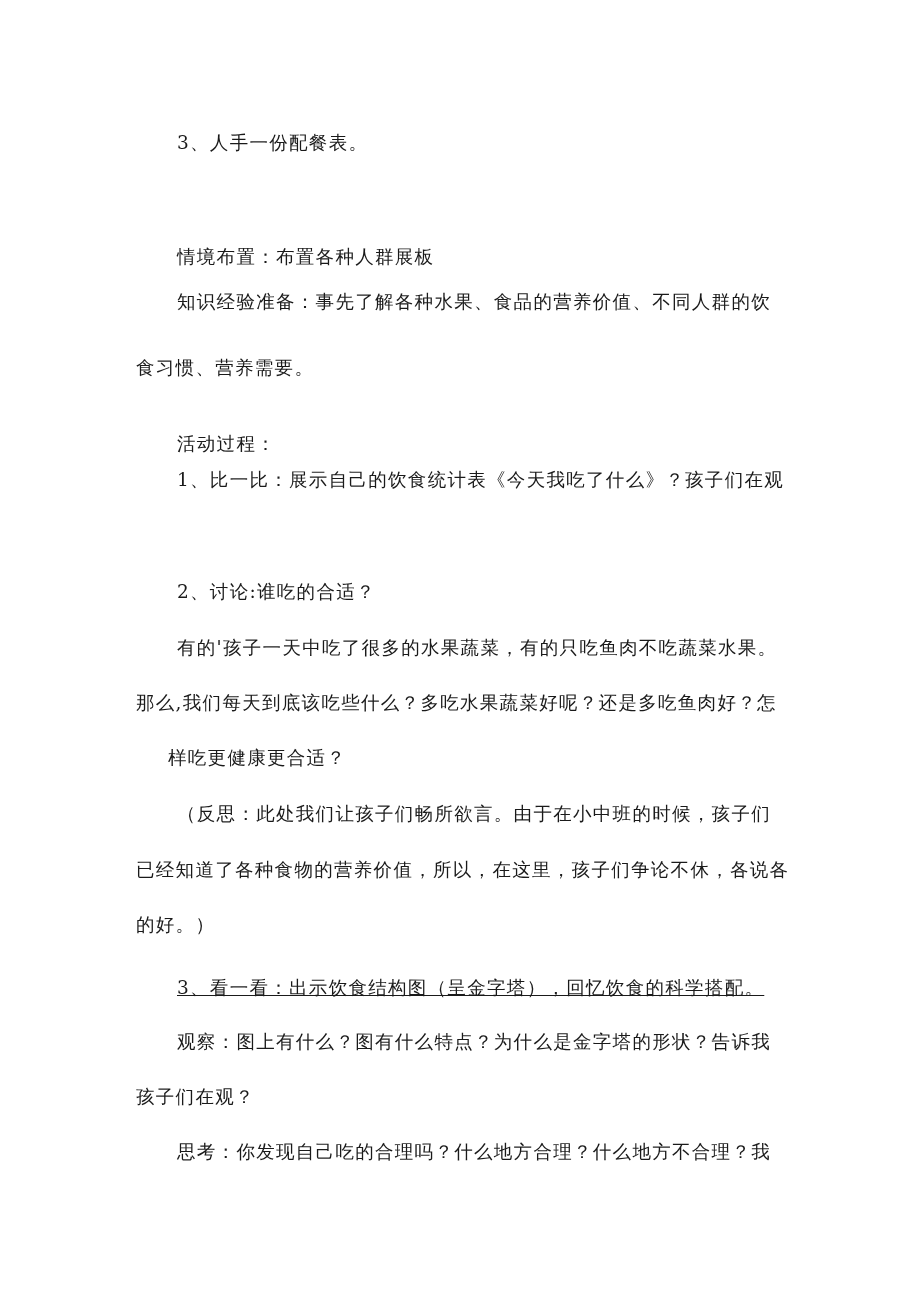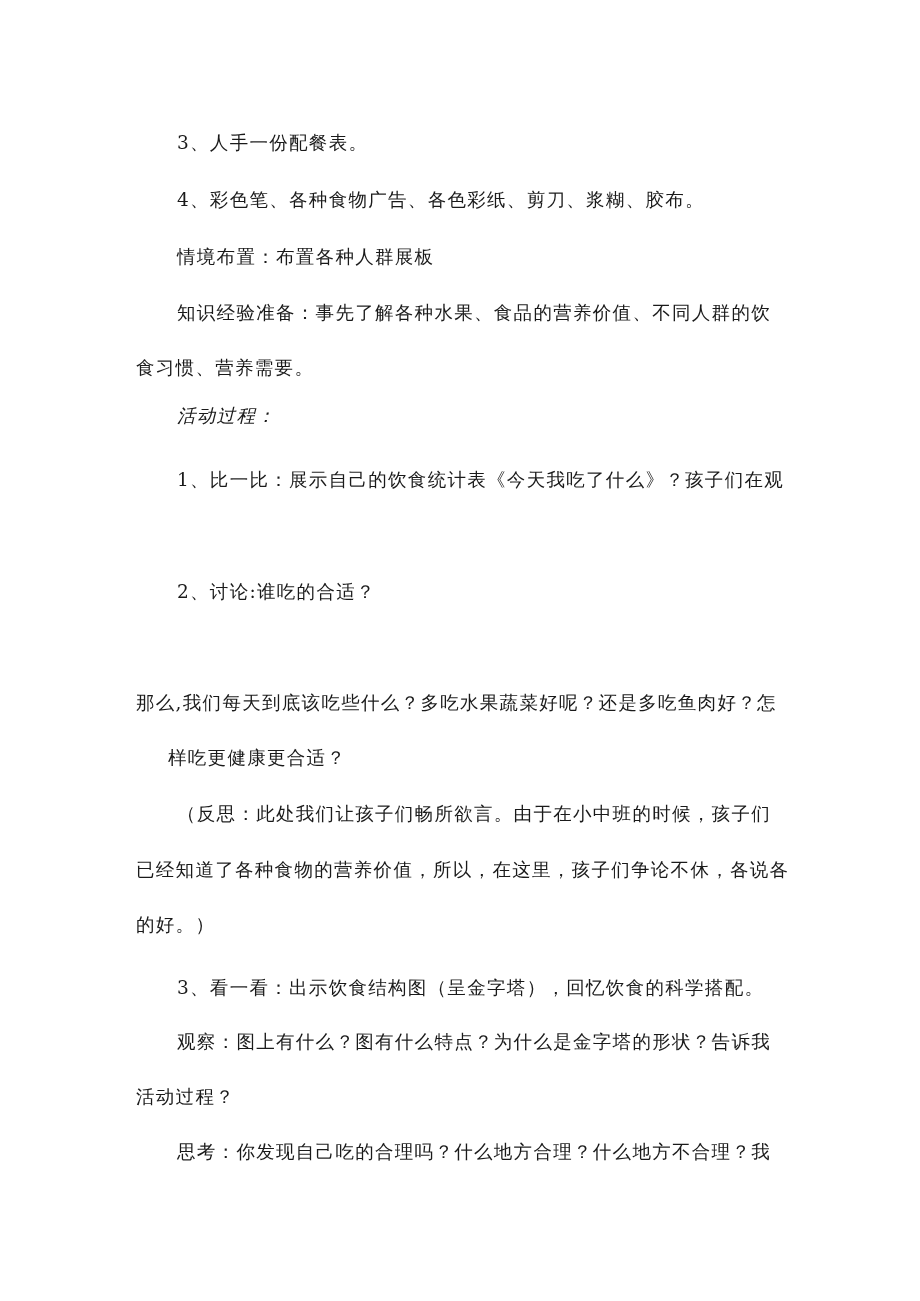--- a/index.html
+++ b/index.html
@@ -6,29 +6,29 @@
   body { width: 920px; height: 1301px; position: relative; overflow: hidden;
          font-family: "DejaVu Serif", "Liberation Serif", serif; color: #1a1a1a; }
   .page { position: absolute; left: 0; top: 0; width: 920px; height: 1301px; }
   .line { position: absolute; font-size: 18.5px; white-space: nowrap; letter-spacing: 1.3px; line-height: 24px; }
 </style>
 </head>
 <body>
 
 <div class="page">
   <div class="line" style="left:177px;top:131px;">3、人手一份配餐表。</div>
-  <div class="line" style="left:177px;top:188px;">4、彩色笔、各种食物广告、各色彩纸、剪刀、浆糊、胶布。</div>
   <div class="line" style="left:177px;top:245px;">情境布置：布置各种人群展板</div>
-  <div class="line" style="left:177px;top:301px;">知识经验准备：事先了解各种水果、食品的营养价值、不同人群的饮</div>
+  <div class="line" style="left:177px;top:290px;">知识经验准备：事先了解各种水果、食品的营养价值、不同人群的饮</div>
   <div class="line" style="left:136px;top:356px;">食习惯、营养需要。</div>
-  <div class="line" style="left:177px;top:404px;font-style:italic;">活动过程：</div>
+  <div class="line" style="left:177px;top:432px;">活动过程：</div>
   <div class="line" style="left:177px;top:468px;">1、比一比：展示自己的饮食统计表《今天我吃了什么》？孩子们在观</div>
   <div class="line" style="left:177px;top:580px;">2、讨论:谁吃的合适？</div>
+  <div class="line" style="left:177px;top:636px;">有的'孩子一天中吃了很多的水果蔬菜，有的只吃鱼肉不吃蔬菜水果。</div>
   <div class="line" style="left:136px;top:691px;">那么,我们每天到底该吃些什么？多吃水果蔬菜好呢？还是多吃鱼肉好？怎</div>
   <div class="line" style="left:136px;top:746px;margin-left:32px;">样吃更健康更合适？</div>
   <div class="line" style="left:136px;top:858px;">已经知道了各种食物的营养价值，所以，在这里，孩子们争论不休，各说各</div>
   <div class="line" style="left:177px;top:802px;">（反思：此处我们让孩子们畅所欲言。由于在小中班的时候，孩子们</div>
   <div class="line" style="left:136px;top:913px;text-align:center;">的好。）</div>
-  <div class="line" style="left:177px;top:976px;">3、看一看：出示饮食结构图（呈金字塔），回忆饮食的科学搭配。</div>
+  <div class="line" style="left:177px;top:976px;text-decoration:underline;">3、看一看：出示饮食结构图（呈金字塔），回忆饮食的科学搭配。</div>
   <div class="line" style="left:177px;top:1030px;">观察：图上有什么？图有什么特点？为什么是金字塔的形状？告诉我</div>
-  <div class="line" style="left:136px;top:1085px;">活动过程？</div>
+  <div class="line" style="left:136px;top:1085px;">孩子们在观？</div>
   <div class="line" style="left:177px;top:1140px;">思考：你发现自己吃的合理吗？什么地方合理？什么地方不合理？我</div>
 </div>
 
 </body></html>

